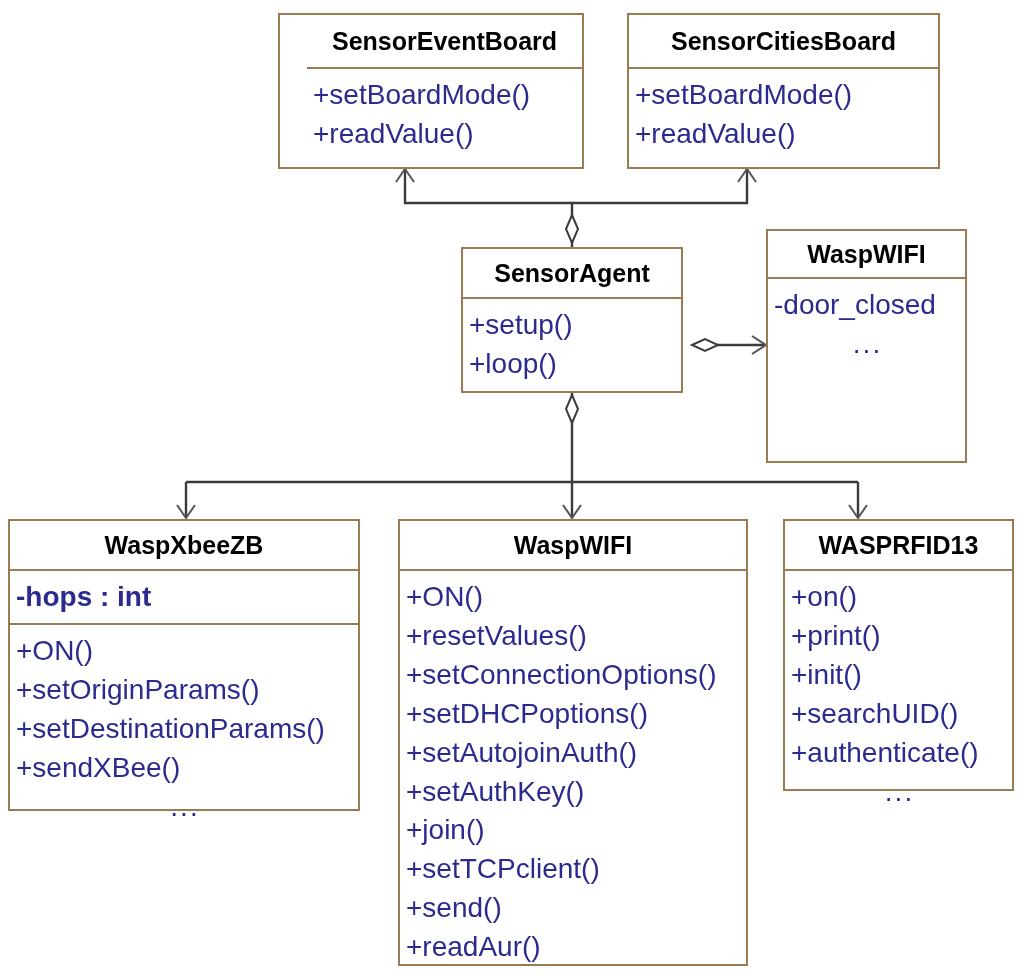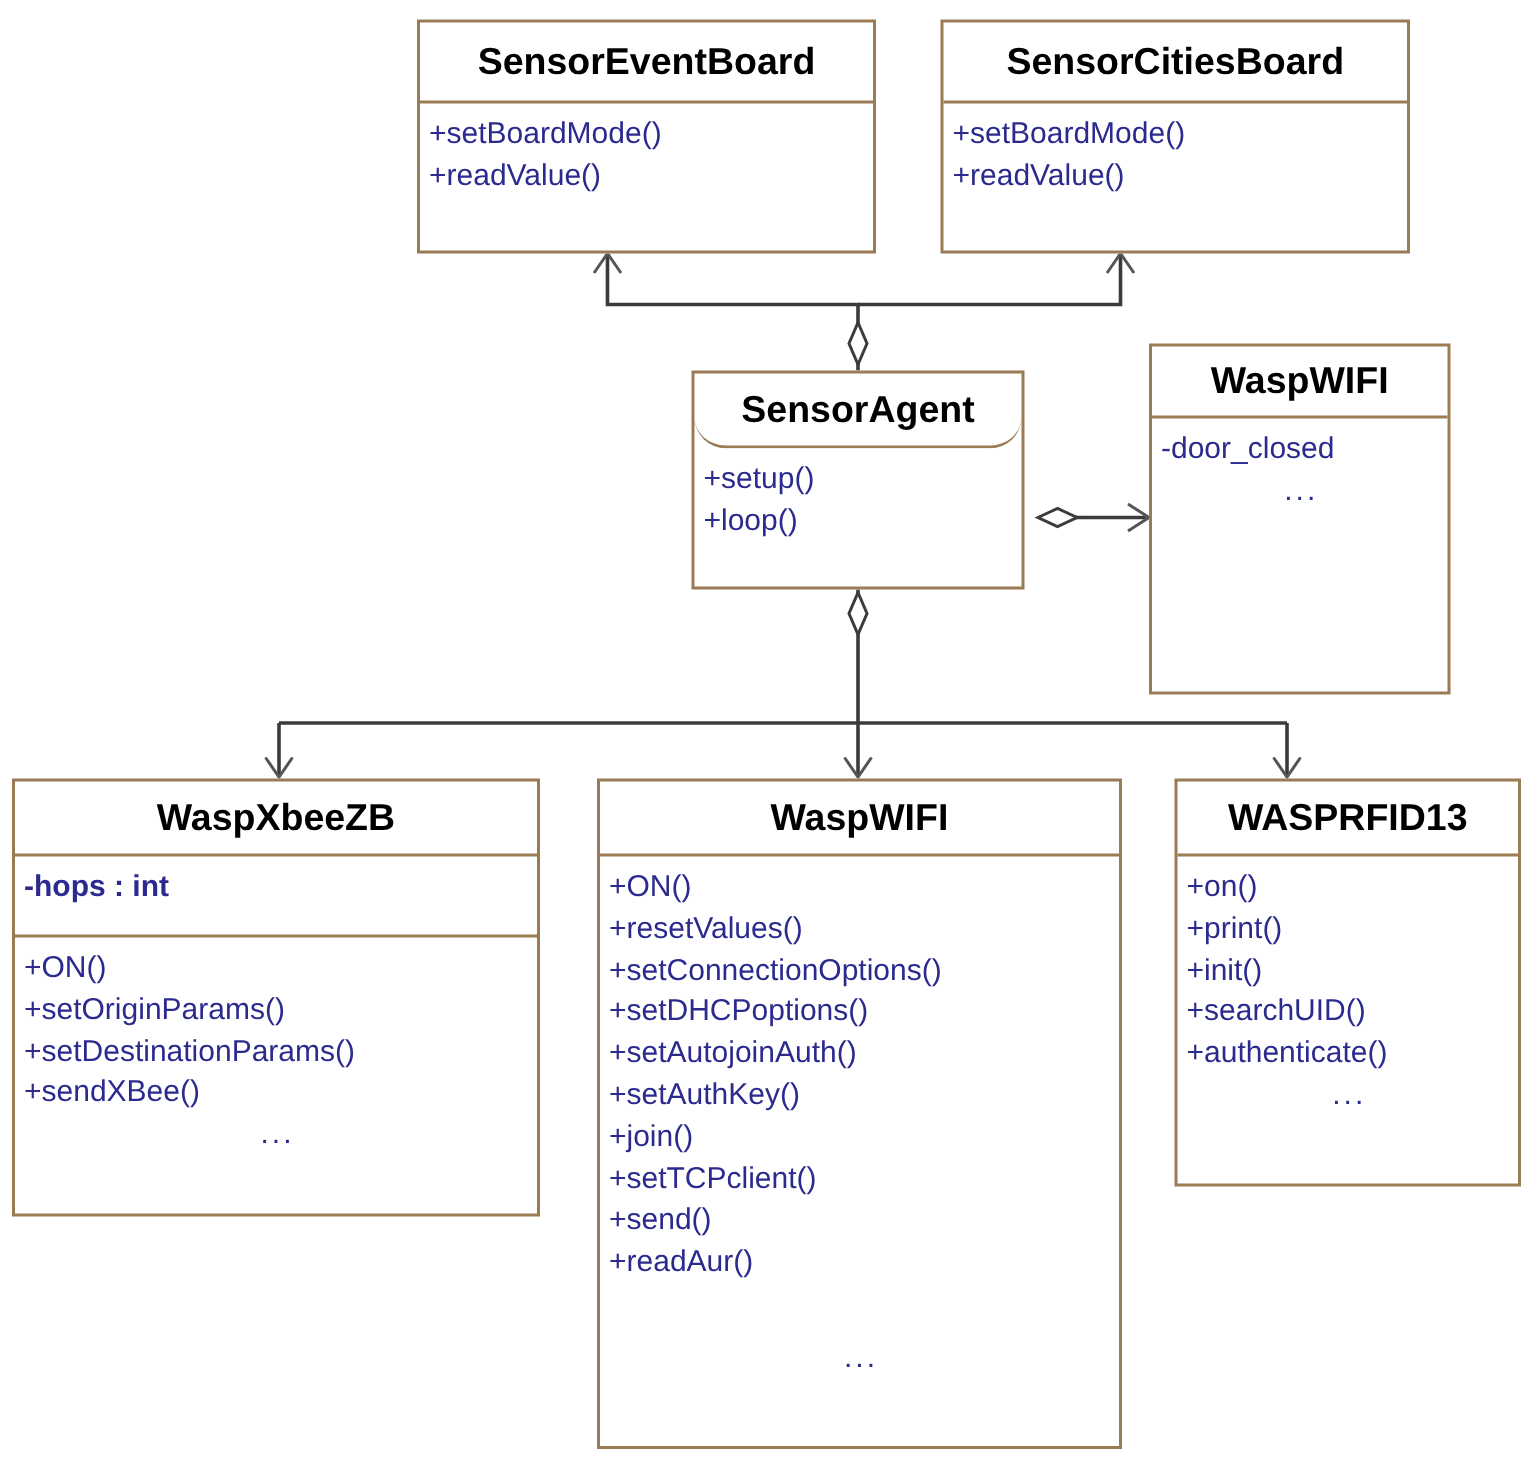--- a/index.html
+++ b/index.html
@@ -31,21 +31,21 @@
     display: flex;
     align-items: center;
     justify-content: center;
     border-bottom: 2px solid #9b7b54;
     white-space: nowrap;
   }
   .uml-compartment {
     box-sizing: border-box;
     padding: 7px 4px 4px 6px;
     color: #2c2c8c;
-    font-size: 20px;
+    font-size: 28px;
     line-height: 1.39;
     white-space: nowrap;
   }
   .uml-compartment.divided {
     border-bottom: 2px solid #9b7b54;
     font-weight: bold;
   }
   .uml-member {
     display: block;
     color: #2b2b8f;
@@ -108,38 +108,38 @@
       <path class="edge-line" d="M 186 482 L 186 518"></path>
       <path class="edge-line" d="M 572 482 L 572 518"></path>
       <path class="edge-line" d="M 858 482 L 858 518"></path>
       <path class="edge-diamond" d="M 572 395 L 578 409 L 572 423 L 566 409 Z"></path>
       <path class="edge-arrow" d="M 177 505 L 186 518 L 195 505"></path>
       <path class="edge-arrow" d="M 563 505 L 572 518 L 581 505"></path>
       <path class="edge-arrow" d="M 849 505 L 858 518 L 867 505"></path>
     </g>
   </svg>
 
-  <div class="uml-class" style="left:278px; top:13px; width:306px; height:156px;">
+  <div class="uml-class" style="left:278px; top:13px; width:306px; height:156px;padding-left:27px;">
     <div class="uml-title" style="height:54px;">SensorEventBoard</div>
     <div class="uml-compartment">
       <span class="uml-member">+setBoardMode()</span>
       <span class="uml-member">+readValue()</span>
     </div>
   </div>
 
   <div class="uml-class" style="left:627px; top:13px; width:313px; height:156px;">
     <div class="uml-title" style="height:54px;">SensorCitiesBoard</div>
     <div class="uml-compartment">
       <span class="uml-member">+setBoardMode()</span>
       <span class="uml-member">+readValue()</span>
     </div>
   </div>
 
   <div class="uml-class" style="left:461px; top:247px; width:222px; height:146px;">
-    <div class="uml-title" style="height:50px;border-radius:21px;">SensorAgent</div>
+    <div class="uml-title" style="height:50px;">SensorAgent</div>
     <div class="uml-compartment">
       <span class="uml-member">+setup()</span>
       <span class="uml-member">+loop()</span>
     </div>
   </div>
 
   <div class="uml-class" style="left:766px; top:229px; width:201px; height:234px;">
     <div class="uml-title" style="height:48px;">WaspWIFI</div>
     <div class="uml-compartment">
       <span class="uml-member">-door_closed</span>

